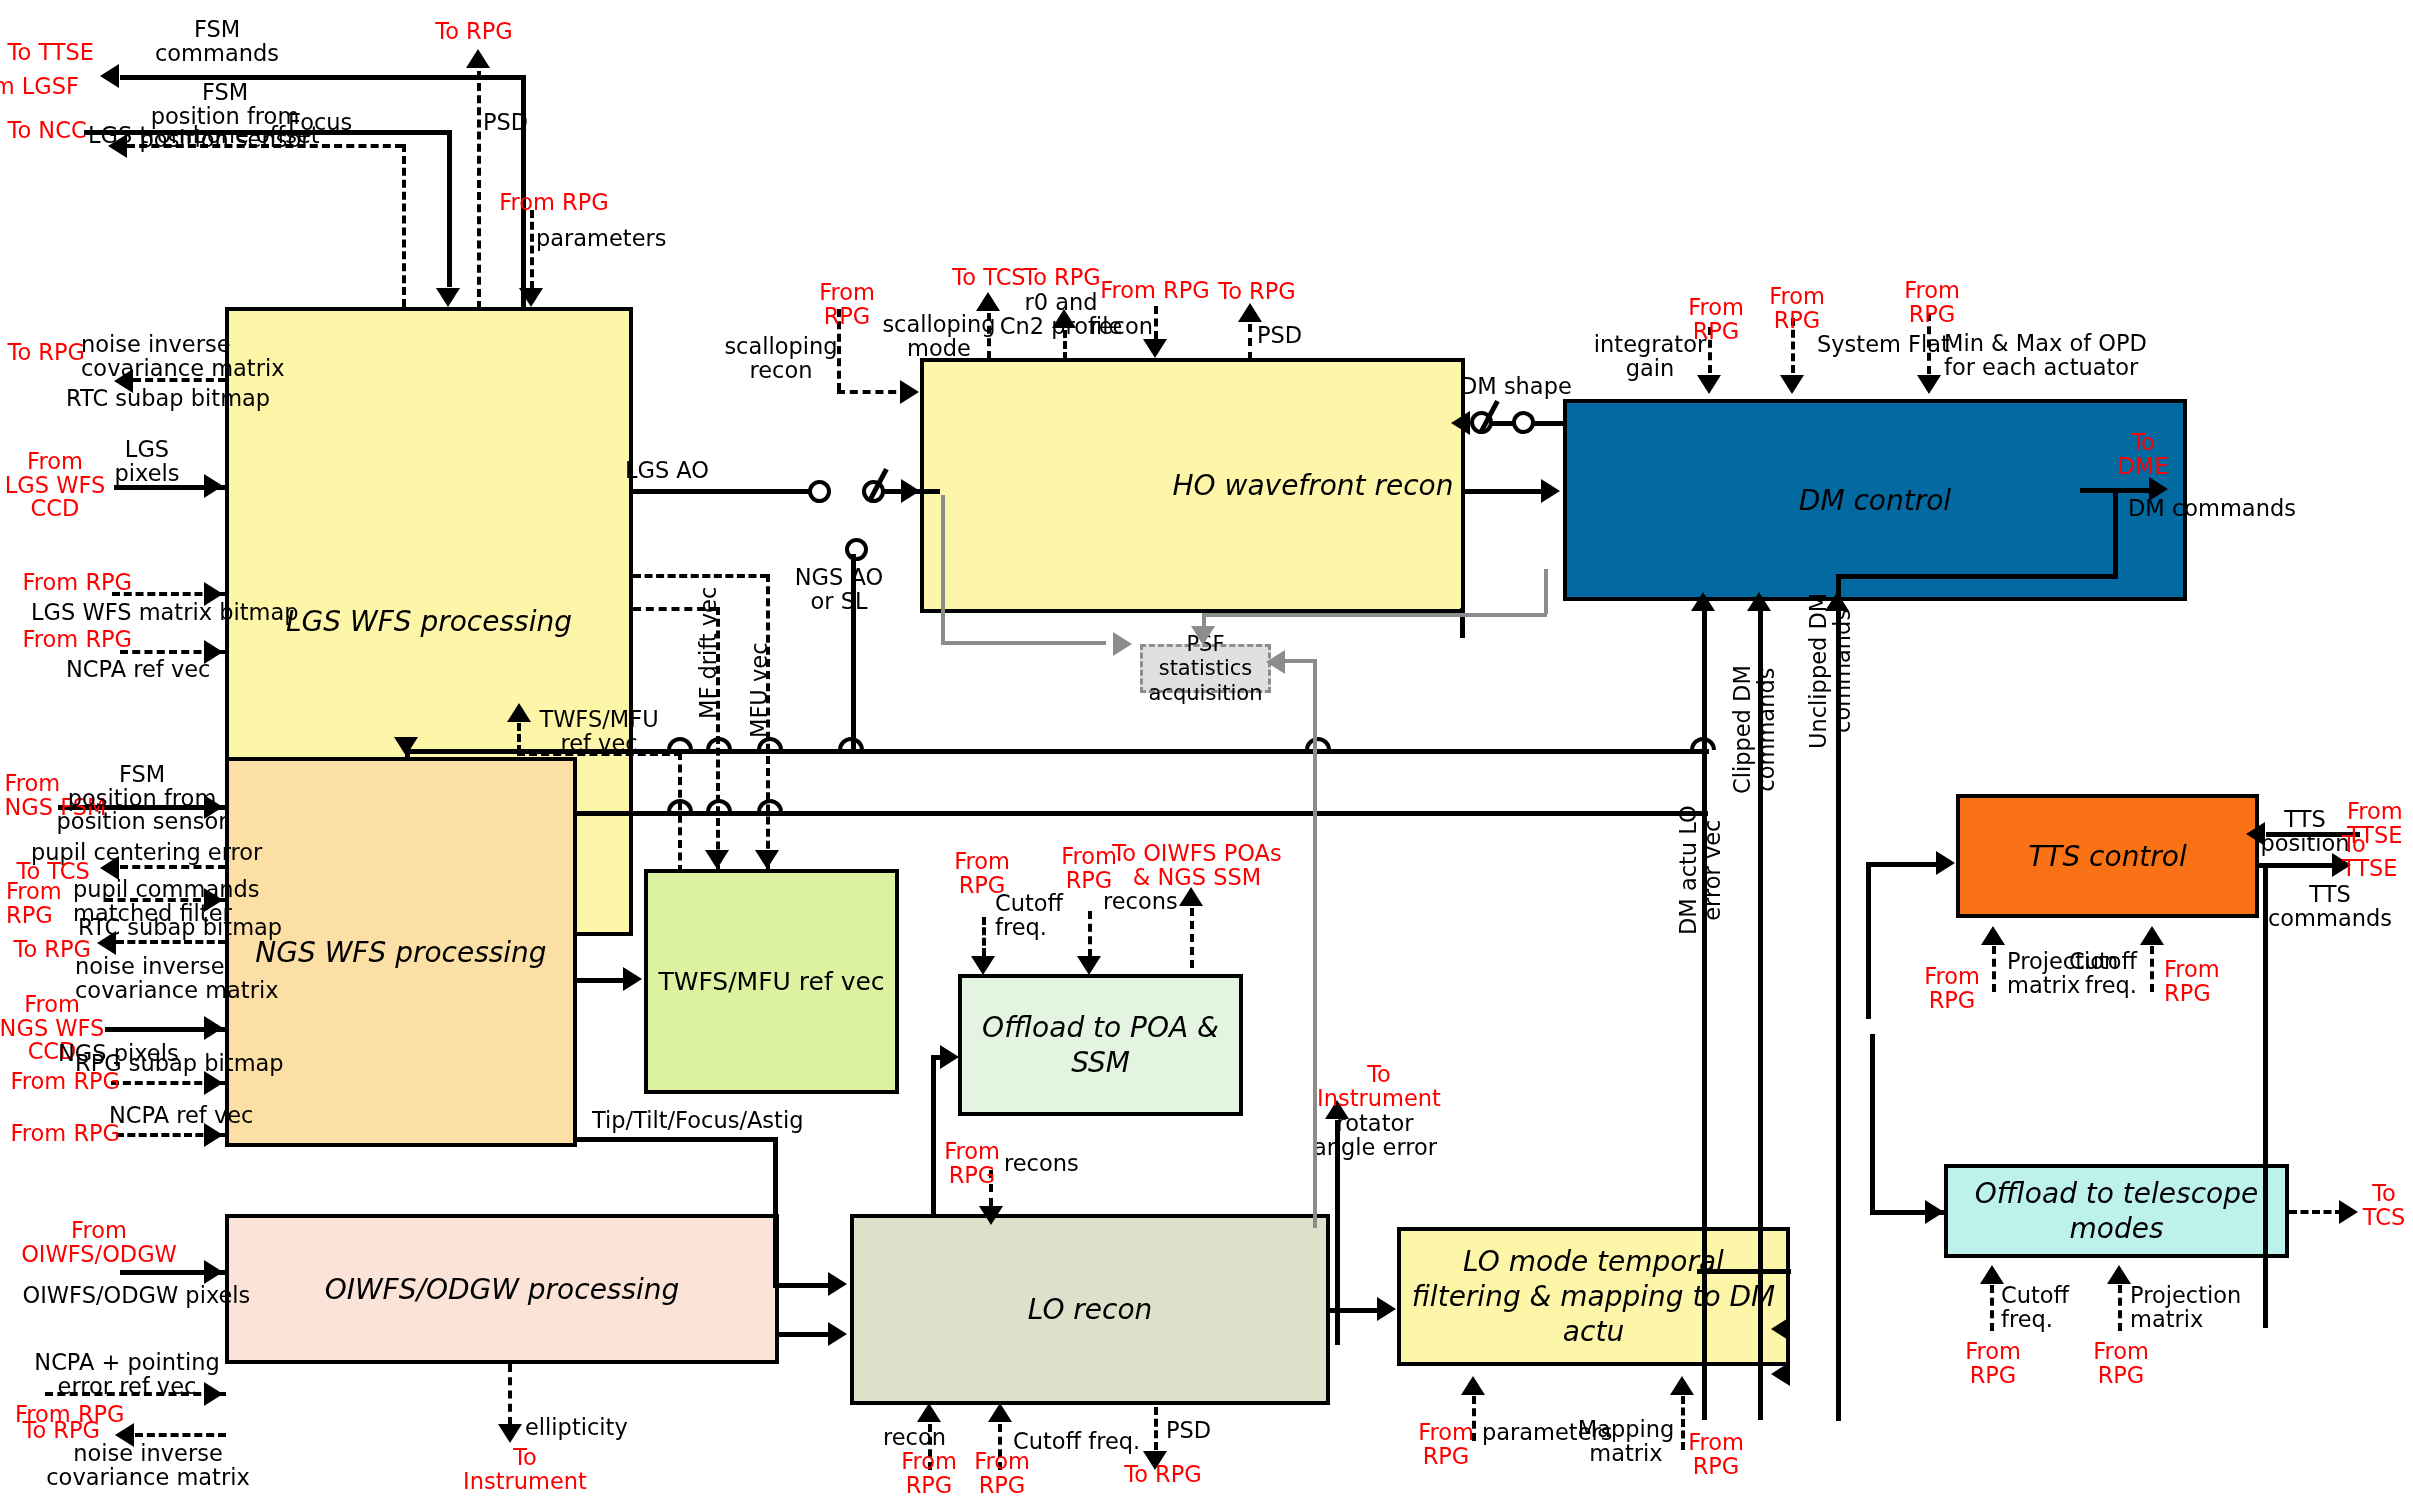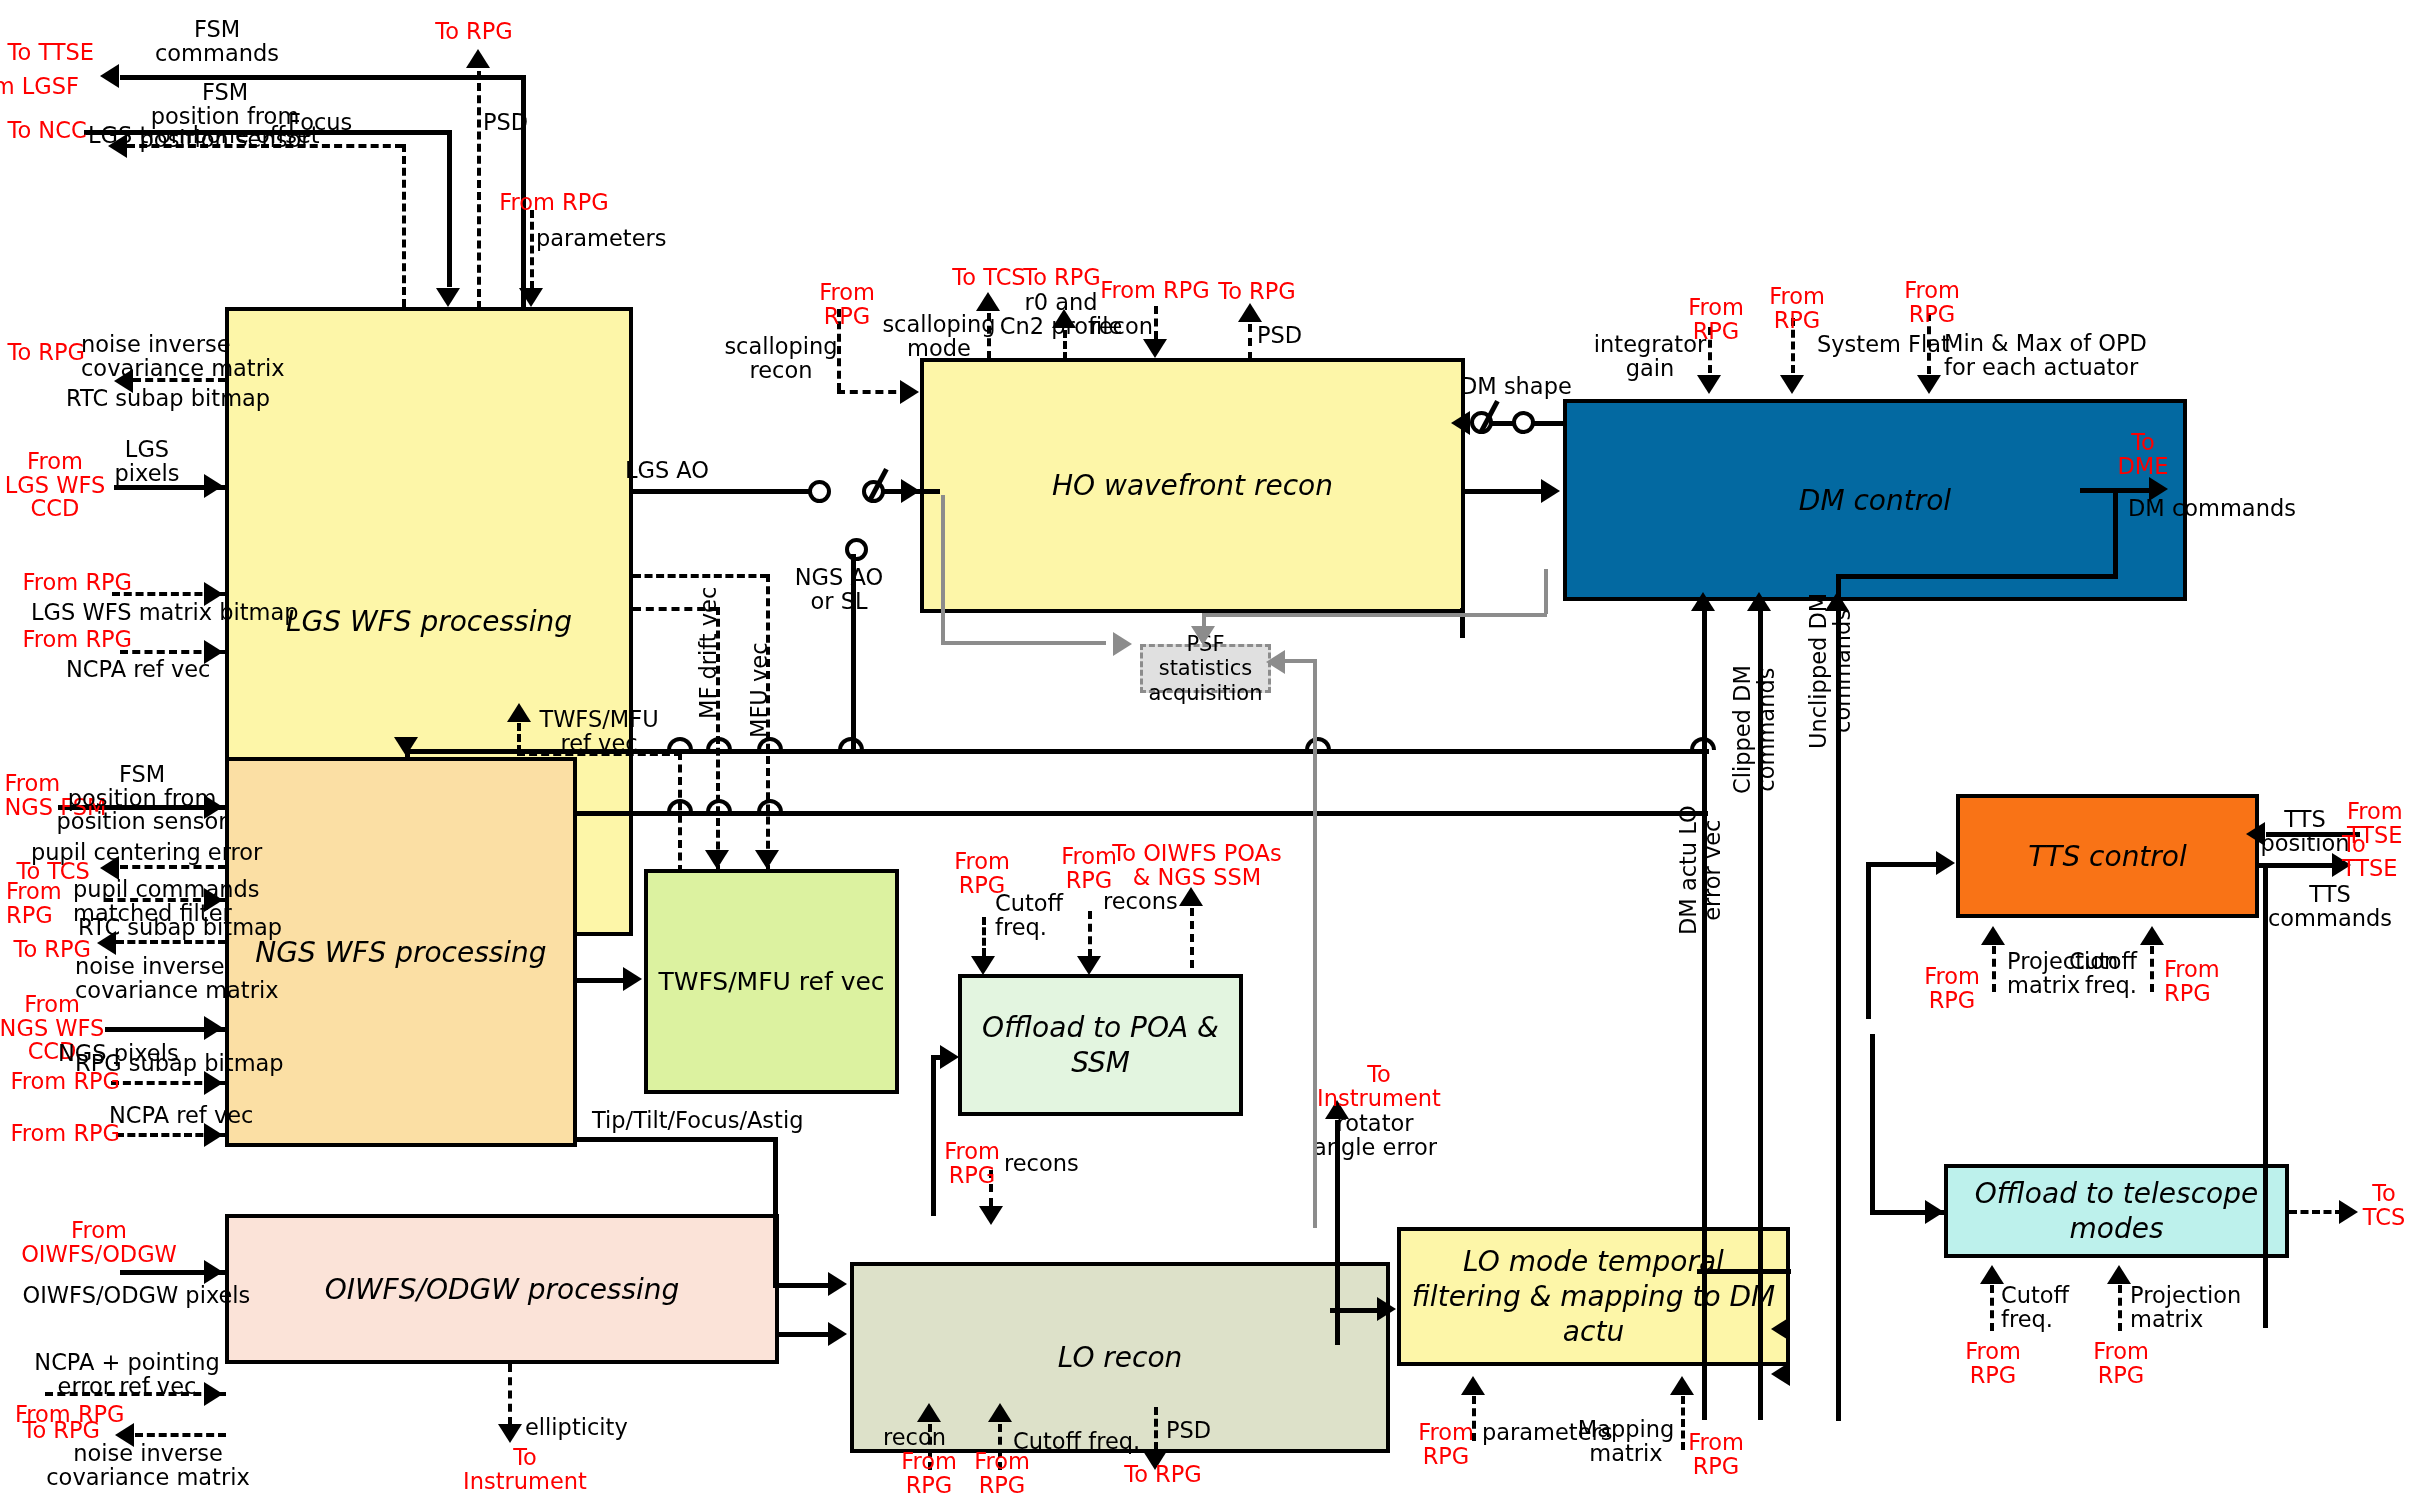--- a/index.html
+++ b/index.html
@@ -81,41 +81,41 @@
   </div>
 
   <div class="blk" style="left:225px;top:757px;width:352px;height:390px;background:#fbdfa4;">
     <span>NGS WFS processing</span>
   </div>
 
   <div class="blk" style="left:225px;top:1214px;width:554px;height:150px;background:#fbe3d8;">
     <span>OIWFS/ODGW processing</span>
   </div>
 
-  <div class="blk" style="left:920px;top:358px;width:545px;height:255px;background:#fdf6a8;">
+  <div class="blk" style="left:920px;top:358px;width:545px;height:255px;background:#fdf6a8;justify-content:flex-end;">
     <span>HO wavefront recon</span>
   </div>
 
   <div class="blk" style="left:1563px;top:399px;width:624px;height:202px;background:#0369a1;font-style:italic;">
     <span>DM control</span>
   </div>
 
   <div class="blk" style="left:1956px;top:794px;width:303px;height:124px;background:#f97316;">
     <span>TTS control</span>
   </div>
 
   <div class="blk small" style="left:644px;top:869px;width:255px;height:225px;background:#dcf2a0;font-style:normal;">
     <span>TWFS/MFU ref vec</span>
   </div>
 
   <div class="blk" style="left:958px;top:974px;width:285px;height:142px;background:#e3f5e0;">
     <span>Offload to POA &amp; SSM</span>
   </div>
 
-  <div class="blk" style="left:850px;top:1214px;width:540px;height:191px;background:#dde1c9;margin-top:48px;">
+  <div class="blk" style="left:850px;top:1214px;width:480px;height:191px;background:#dde1c9;">
     <span>LO recon</span>
   </div>
 
   <div class="blk" style="left:1944px;top:1164px;width:345px;height:94px;background:#bdf1ec;">
     <span>Offload to telescope modes</span>
   </div>
 
   <div class="blk" style="left:1397px;top:1227px;width:393px;height:139px;background:#fdf6a8;">
     <span>LO mode temporal filtering &amp; mapping to DM actu</span>
   </div>

